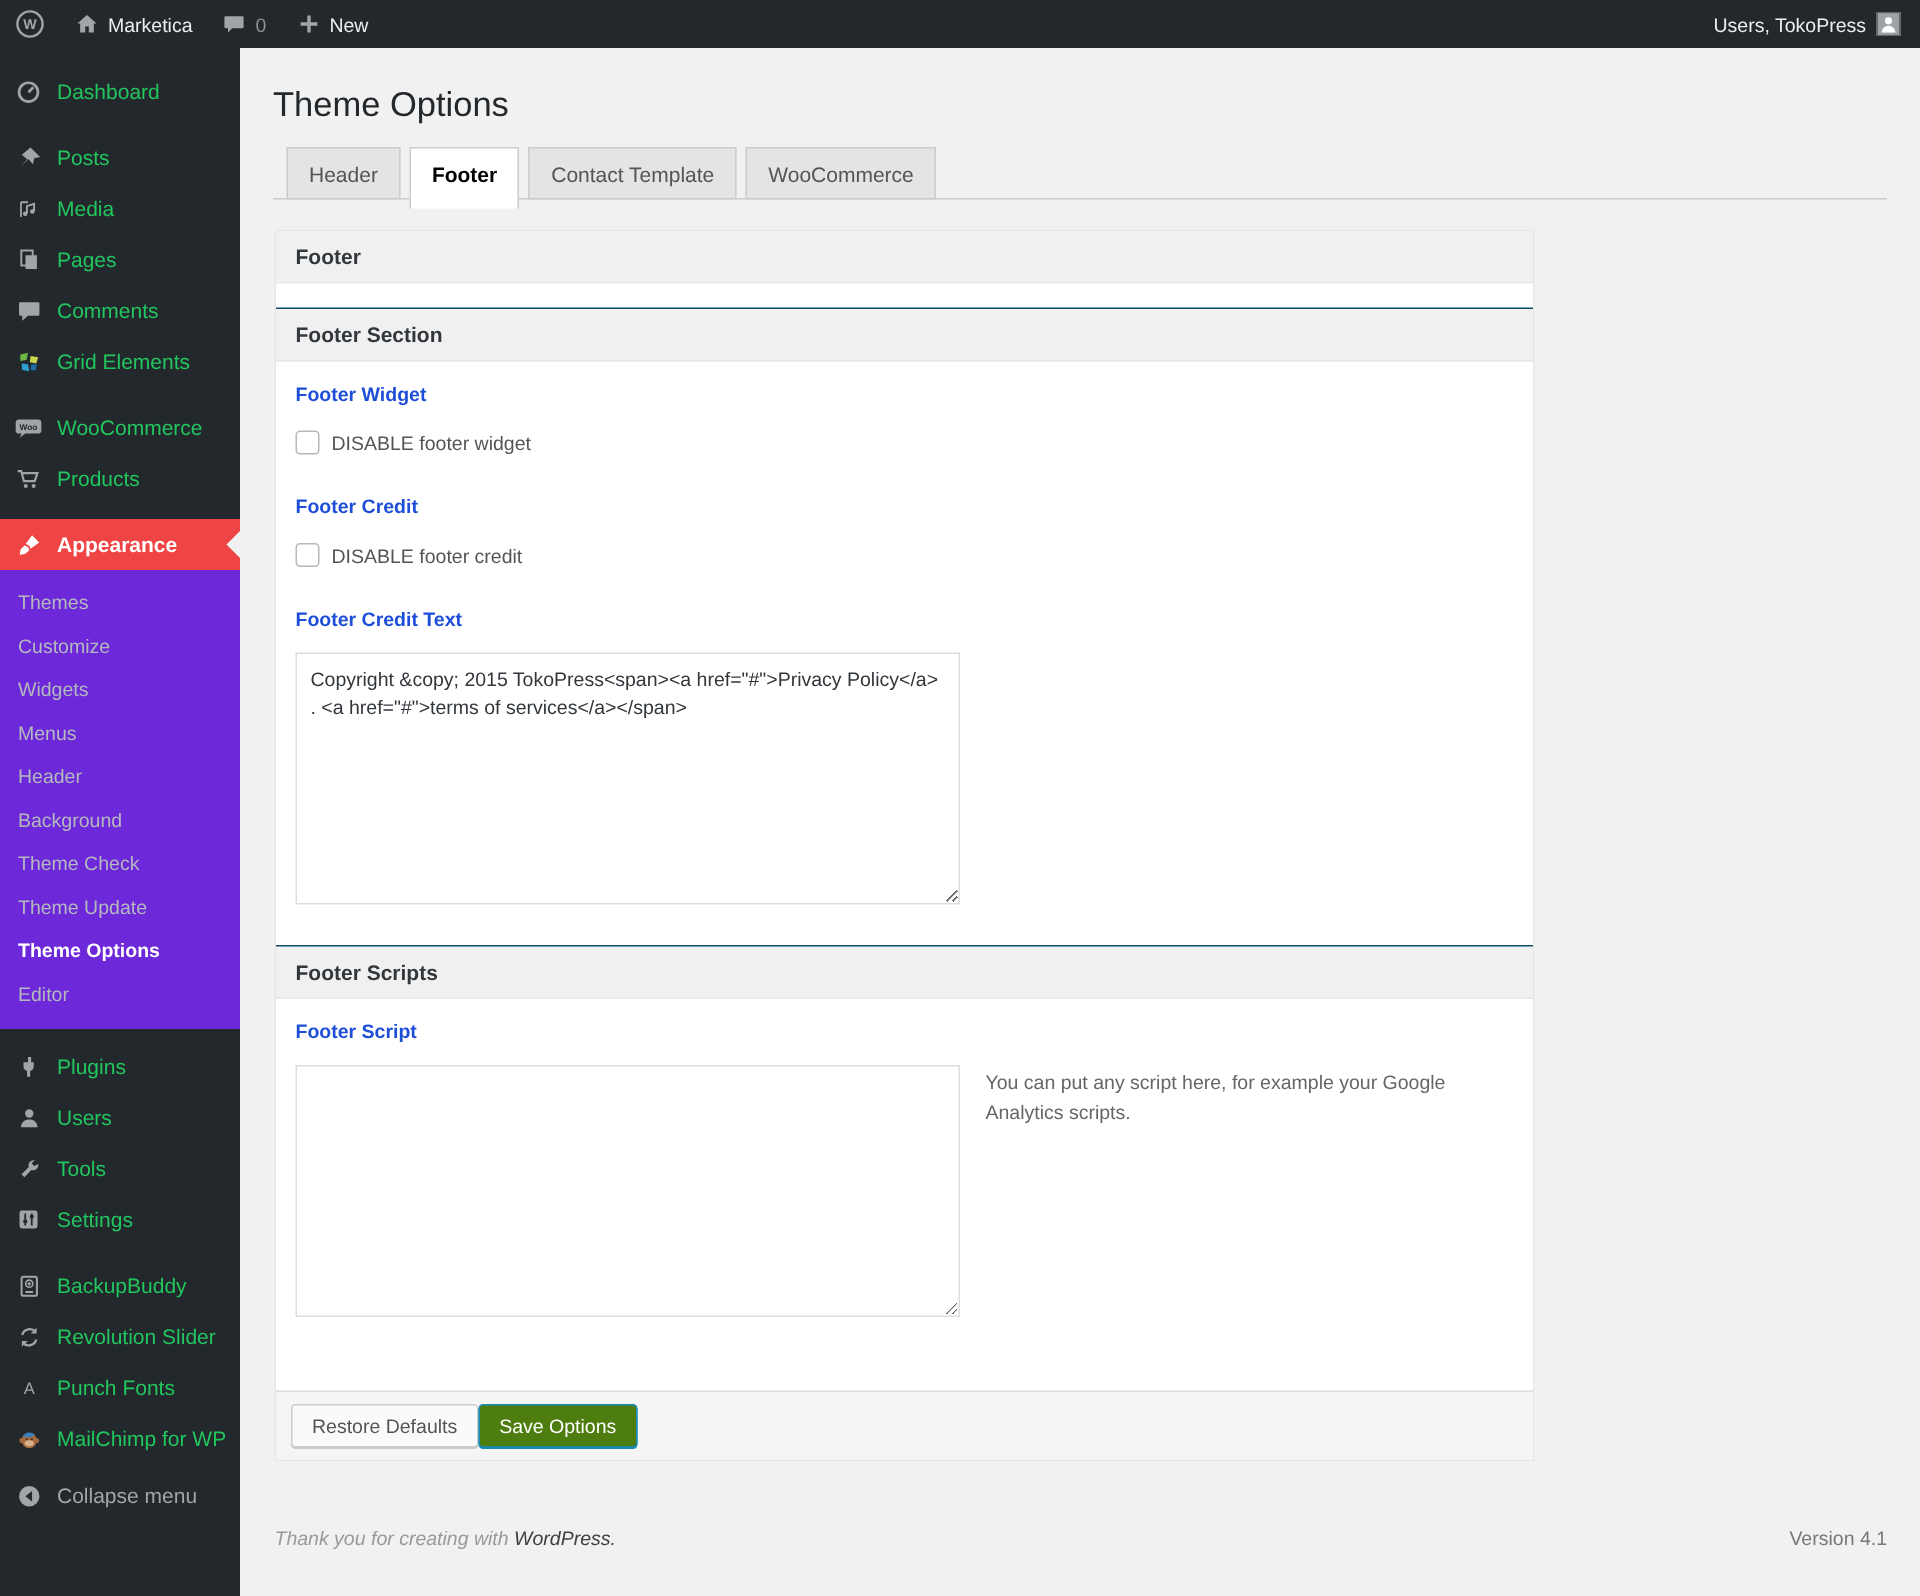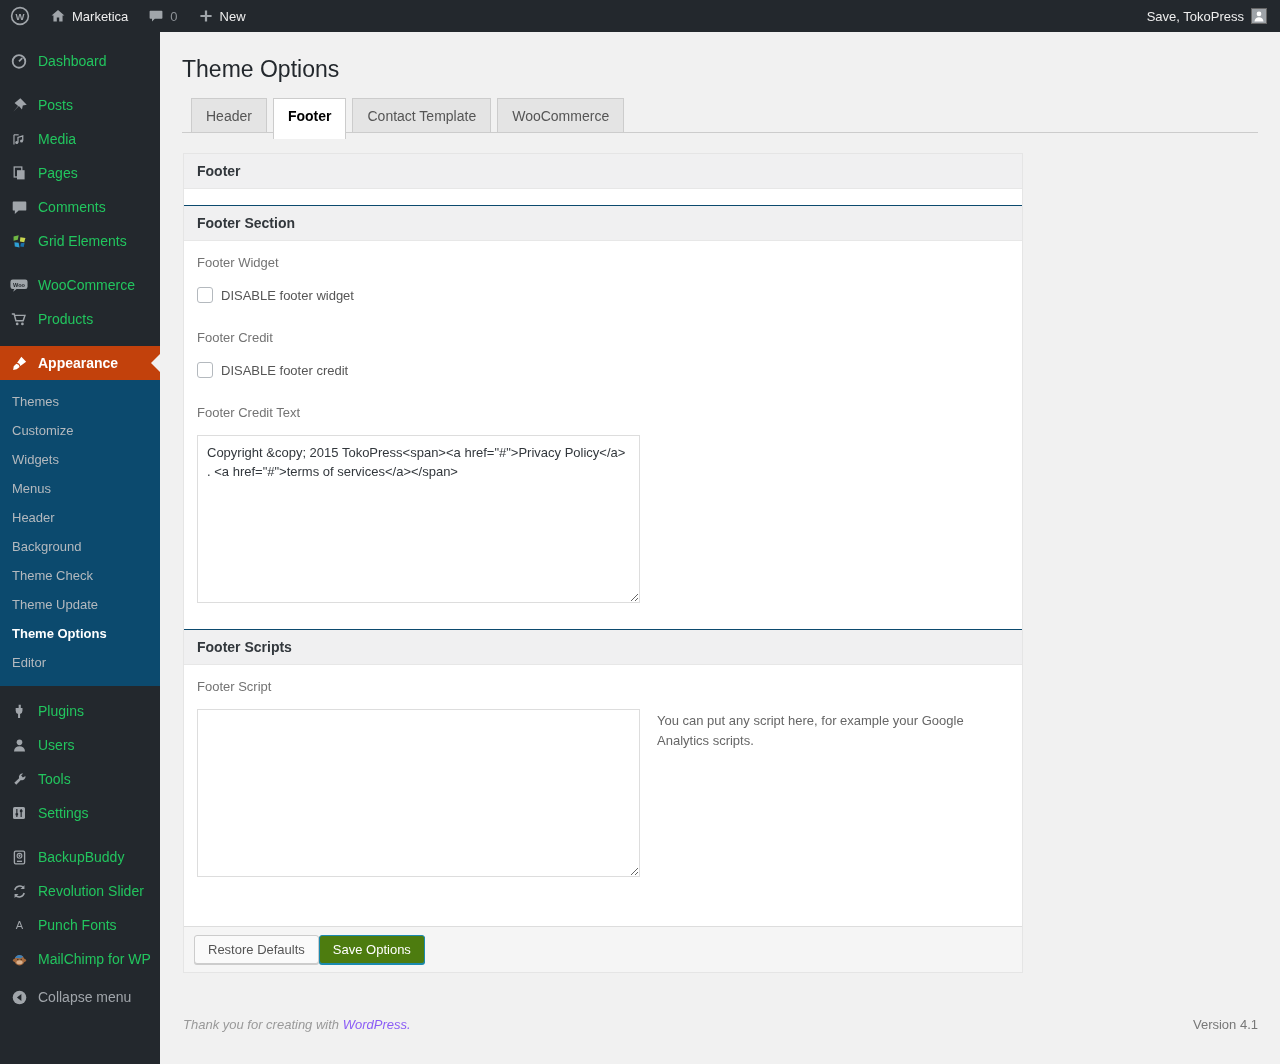--- a/index.html
+++ b/index.html
@@ -29,29 +29,29 @@
     position:absolute; top:32px; left:0; bottom:0; width:160px;
     background:#23282d; color:#eee; font-size:14px;
   }
   .menu { padding-top:12px; }
   .menu-item {
     display:flex; align-items:center; height:34px; padding-left:8px; gap:8px; cursor:pointer;
   }
   .menu-item .mi { width:22px; display:flex; justify-content:center; color:#a0a5aa; flex:none; }
   .menu-item .ml { color:#22c55e; }
   .gap-above { margin-top:10px; }
-  .menu-item.current { background:#c2410c; position:relative; }
+  .menu-item.current { background:#ef4444; position:relative; }
   .menu-item.current .mi { color:#fff; }
   .menu-item.current .ml { color:#fff; font-weight:bold; }
   .menu-arrow {
     position:absolute; right:0; top:50%; transform:translateY(-50%);
     width:0; height:0; border-top:9px solid transparent; border-bottom:9px solid transparent;
     border-right:9px solid #f1f1f1;
   }
-  .submenu { background:#0c4a6e; padding:7px 0 9px; }
+  .submenu { background:#6d28d9; padding:7px 0 9px; }
   .submenu-item { padding:7px 0 7px 12px; font-size:13px; color:#b4b9be; cursor:pointer; }
   .submenu-item.current-sub { color:#fff; font-weight:bold; }
   .plugins-group { margin-top:8px; }
   .collapse-item { margin-top:4px; }
   .collapse-item .ml { color:#a0a5aa; }
 
   
   .content { position:absolute; top:32px; left:160px; right:0; bottom:0; background:#f1f1f1; }
   .page-title {
     margin:23px 0 0 22px; font-size:23px; font-weight:400; color:#23282d; line-height:1.3;
@@ -70,21 +70,21 @@
   .panel {
     margin:14px 0 0 23px; width:840px; background:#fff; border:1px solid #e5e5e5;
   }
   .bar {
     background:#f0f0f1; padding:9px 13px; font-size:14px; font-weight:bold; color:#32373c;
     border-bottom:1px solid #e7e7e7;
   }
   .spacer { height:16px; background:#fff; }
   .bar.mid { border-top:1px solid #0c4a6e; }
   .panel-body { padding:0 13px 22px; }
-  .field-label { font-weight:normal; font-size:13px; color:#737373; margin-top:27px; }
+  .field-label { font-weight:bold; font-size:13px; color:#1d4ed8; margin-top:27px; }
   .panel-body .field-label:first-child { margin-top:14px; }
   .check-row { margin-top:17px; display:flex; align-items:flex-end; gap:8px; font-size:13px; color:#555; }
   input[type="checkbox"] {
     appearance:none; -webkit-appearance:none; width:16px; height:16px; margin:0;
     border:1px solid #b4b9be; border-radius:3px; background:#fff; cursor:pointer;
   }
   textarea {
     width:443px; height:168px; margin-top:15px; padding:7px 9px;
     border:1px solid #ddd; background:#fff; color:#32373c; resize:both;
     font-family:"Liberation Sans", sans-serif; font-size:13px; line-height:1.5; outline:none;
@@ -100,21 +100,21 @@
     padding:7px 13px; border-radius:3px; cursor:pointer;
   }
   .btn-secondary { background:#fafafa; border:1px solid #ccc; color:#555; box-shadow:0 1px 0 #ccc; }
   .btn-primary { background:#4d7c0f; border:1px solid #1b8aaf; color:#fff; box-shadow:0 1px 0 #1b8aaf; }
 
   .page-footer {
     margin:44px 22px 0 23px; display:flex; justify-content:space-between;
     font-size:13px; color:#777;
   }
   .thanks { font-style:italic; color:#999; }
-  .thanks a { color:#8b5cf6; text-decoration:none; }
+  .thanks a { color:#404040; text-decoration:none; }
 </style>
 </head>
 <body>
 
 <div class="admin-bar">
   <div class="ab-left">
     <div class="ab-item">
       <span class="ab-icon">
         <svg width="20" height="20" viewBox="0 0 20 20">
             <circle cx="10" cy="10" r="8.4" fill="none" stroke="#a0a5aa" stroke-width="1.6"></circle>
@@ -141,21 +141,21 @@
     <div class="ab-item">
       <span class="ab-icon">
         <svg width="16" height="16" viewBox="0 0 20 20">
             <path fill="#a0a5aa" d="M8.6 3h2.8v5.6H17v2.8h-5.6V17H8.6v-5.6H3V8.6h5.6z"></path>
           </svg>
       </span>
       <span>New</span>
     </div>
   </div>
   <div class="ab-right">
-    <span>Save, TokoPress</span>
+    <span>Users, TokoPress</span>
     <span class="avatar">
       <svg width="14" height="14" viewBox="0 0 20 20">
           <rect width="20" height="20" fill="#9ea3a8"></rect>
           <circle cx="10" cy="7" r="3.4" fill="#fff"></circle>
           <path d="M3.5 18c.4-4.2 3.2-6.3 6.5-6.3s6.1 2.1 6.5 6.3z" fill="#fff"></path>
         </svg>
     </span>
   </div>
 </div>
 

